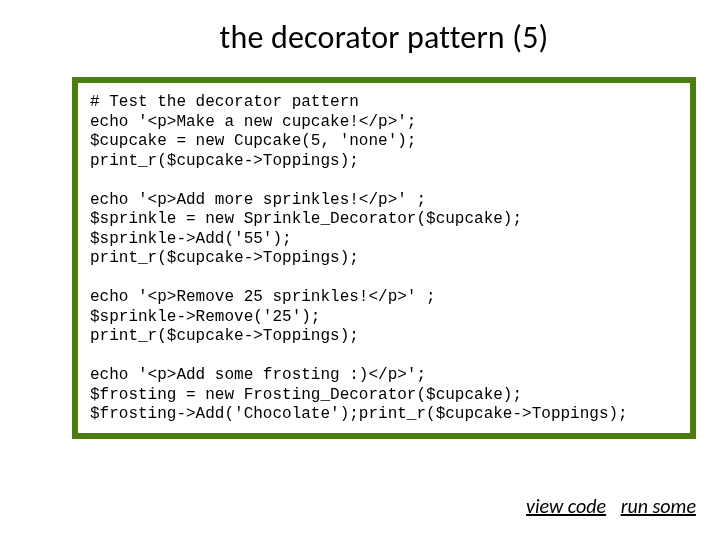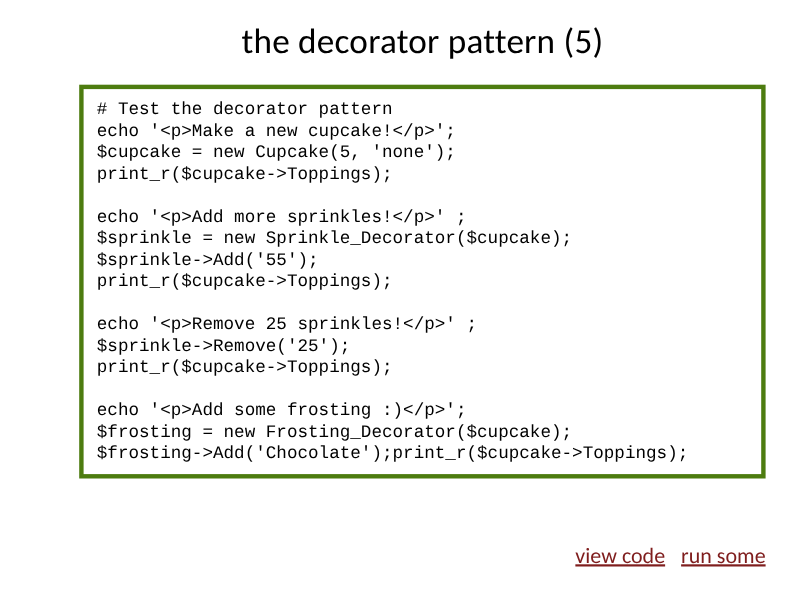--- a/index.html
+++ b/index.html
@@ -20,38 +20,39 @@
     margin-left: 24px;
   }
   .title {
     font-size: 32px;
     font-weight: 400;
     text-align: center;
     margin: 0 0 20px 0;
     letter-spacing: 0.2px;
   }
   .code-box {
-    border: 4px solid #4d7c0f;
+    border: 6px solid #4d7c0f;
     padding: 10px 12px 8px 12px;
     font-family: "Courier New", Courier, monospace;
     font-size: 16px;
     line-height: 1.22;
     white-space: pre;
     overflow: hidden;
   }
   .links {
     position: absolute;
     right: 48px;
     bottom: 22px;
     font-size: 20px;
   }
   .links a {
-    color: #7f1d1d;
+    color: #000000;
     text-decoration: underline;
     margin-left: 10px;
+    font-style: italic;
   }
 </style>
 </head>
 <body>
 
 <div class="slide">
   <h1 class="title">the decorator pattern (5)</h1>
 
   <div class="code-box"># Test the decorator pattern
 echo '&lt;p&gt;Make a new cupcake!&lt;/p&gt;';

